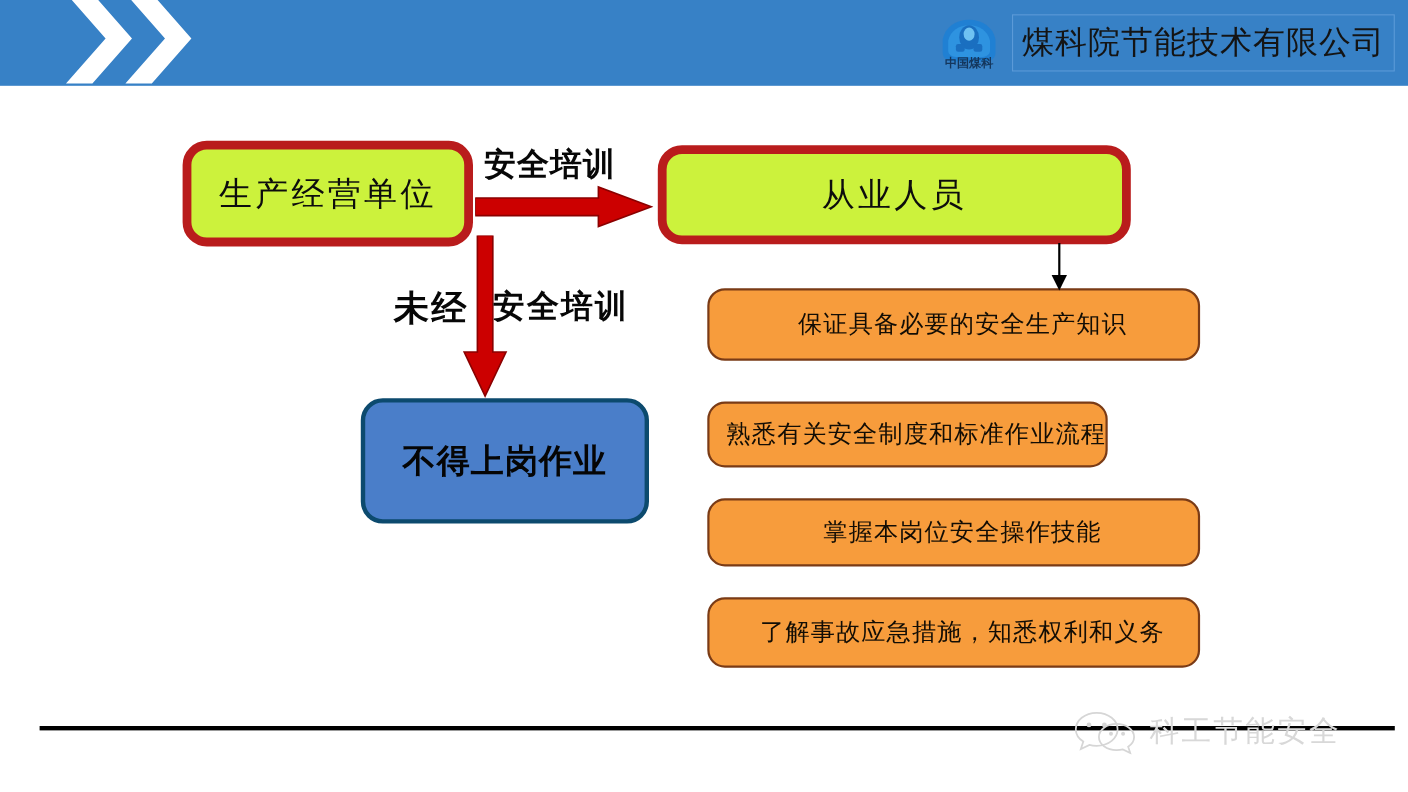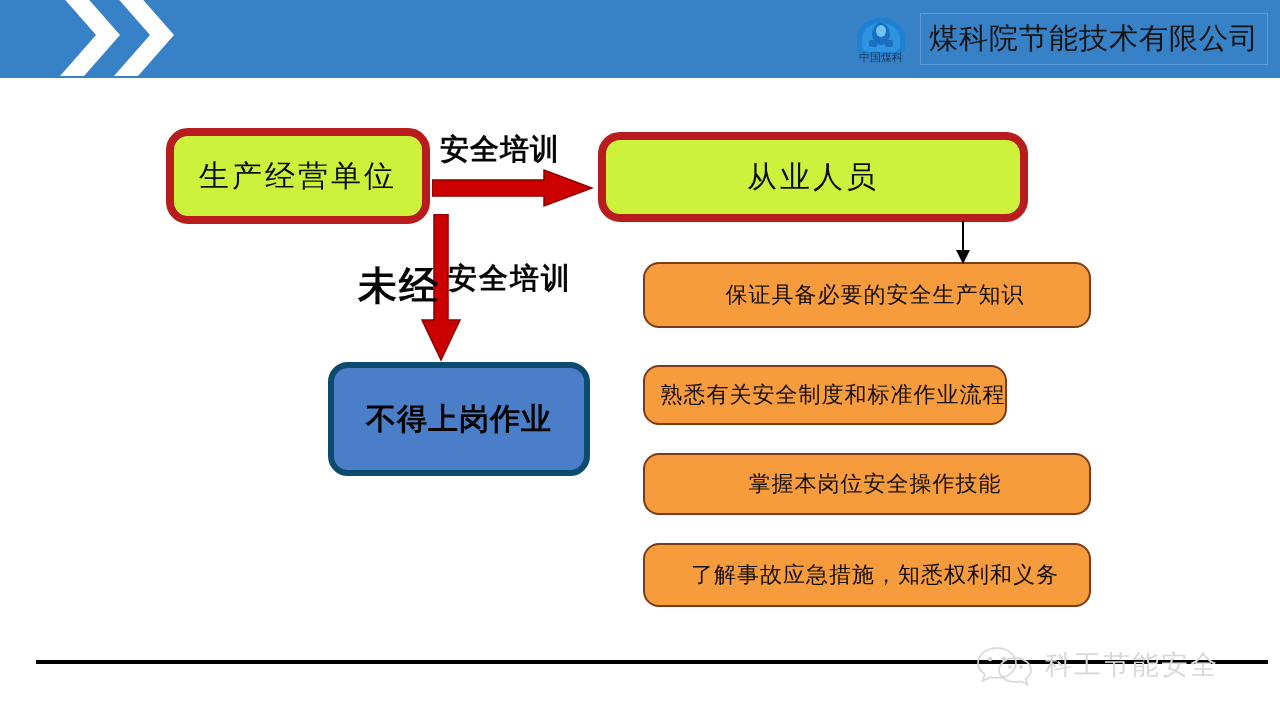--- a/index.html
+++ b/index.html
@@ -43,21 +43,21 @@
     width: 72px;
     height: 58px;
   }
   .logo-caption {
     position: absolute;
     left: 845px;
     top: 52px;
     width: 72px;
     text-align: center;
     font-size: 11px;
-    font-weight: normal;
+    font-weight: bold;
     color: #14365c;
     letter-spacing: 0px;
     font-family: "DejaVu Sans", sans-serif;
     line-height: 12px;
   }
   .company-name-box {
     position: absolute;
     left: 920px;
     top: 13px;
     width: 348px;
@@ -92,21 +92,21 @@
     border-radius: 22px;
   }
   .box-green .box-label {
     font-family: "DejaVu Serif", serif;
     font-size: 30px;
     color: #0d0d0d;
     letter-spacing: 3px;
   }
   .box-blue {
     background: #4a7ec9;
-    border: 6px solid #0c4a6e;
+    border: 4px solid #0c4a6e;
     border-radius: 20px;
   }
   .box-blue .box-label {
     font-family: "DejaVu Sans", sans-serif;
     font-weight: bold;
     font-size: 30px;
     color: #050505;
     letter-spacing: 1px;
   }
   .box-orange {
@@ -133,21 +133,21 @@
   }
   #label-safety-training {
     left: 440px;
     top: 130px;
     font-size: 29px;
     letter-spacing: 1px;
   }
   #label-not-passed {
     left: 358px;
     top: 259px;
-    font-size: 39px;
+    font-size: 32px;
     letter-spacing: 2px;
   }
   #label-training-qualified {
     left: 448px;
     top: 259px;
     font-size: 29px;
     letter-spacing: 2px;
   }
 
   

